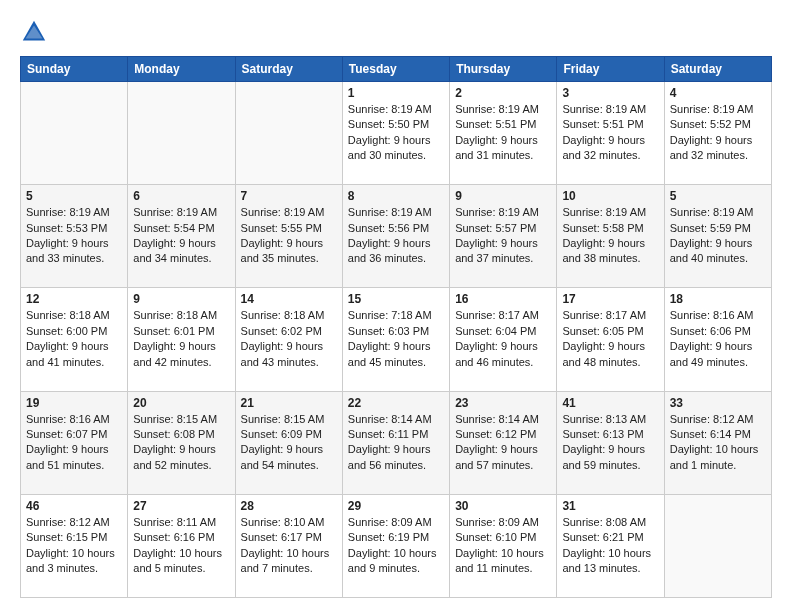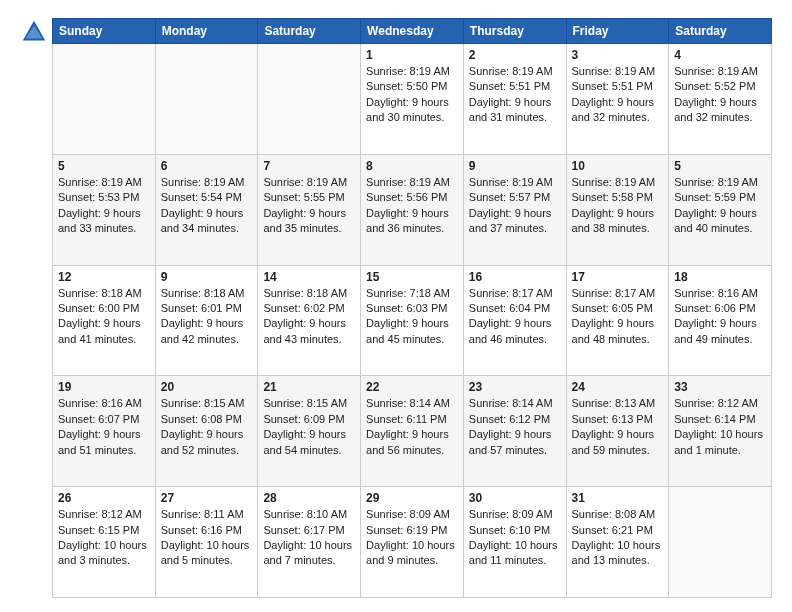--- a/index.html
+++ b/index.html
@@ -8,21 +8,21 @@
       height: 612px;
       font-family: Arial, sans-serif;
       background: #fff;
       overflow: hidden;
     }
     .page {
       width: 792px;
       height: 612px;
       padding: 18px 20px 14px 20px;
       display: flex;
-      flex-direction: row;
+      flex-direction: column;
     }
     .header {
       display: flex;
       justify-content: space-between;
       align-items: flex-start;
       margin-bottom: 10px;
     }
     .logo {
       display: flex;
       align-items: center;
@@ -111,21 +111,21 @@
       <div class="location"></div>
     </div>
   </div>
 
   <table class="calendar">
     <thead>
       <tr>
       <th>Sunday</th>
           <th>Monday</th>
           <th>Saturday</th>
-          <th>Wednesday</th>
+          <th>Tuesday</th>
           <th>Thursday</th>
           <th>Friday</th>
           <th>Saturday</th>
         </tr>
     </thead>
     <tbody id="calendar-body">
     <tr>
           <td class="empty"></td>
           <td class="empty"></td>
           <td class="empty"></td>
@@ -290,37 +290,37 @@
 and 56 minutes.</div>
           </td>
           <td>
             <span class="day-num">23</span>
             <div class="day-info">Sunrise: 8:14 AM
 Sunset: 6:12 PM
 Daylight: 9 hours
 and 57 minutes.</div>
           </td>
           <td>
-            <span class="day-num">24</span>
+            <span class="day-num">41</span>
             <div class="day-info">Sunrise: 8:13 AM
 Sunset: 6:13 PM
 Daylight: 9 hours
 and 59 minutes.</div>
           </td>
           <td>
             <span class="day-num">33</span>
             <div class="day-info">Sunrise: 8:12 AM
 Sunset: 6:14 PM
 Daylight: 10 hours
 and 1 minute.</div>
           </td>
         </tr>
         <tr>
           <td>
-            <span class="day-num">26</span>
+            <span class="day-num">46</span>
             <div class="day-info">Sunrise: 8:12 AM
 Sunset: 6:15 PM
 Daylight: 10 hours
 and 3 minutes.</div>
           </td>
           <td>
             <span class="day-num">27</span>
             <div class="day-info">Sunrise: 8:11 AM
 Sunset: 6:16 PM
 Daylight: 10 hours

